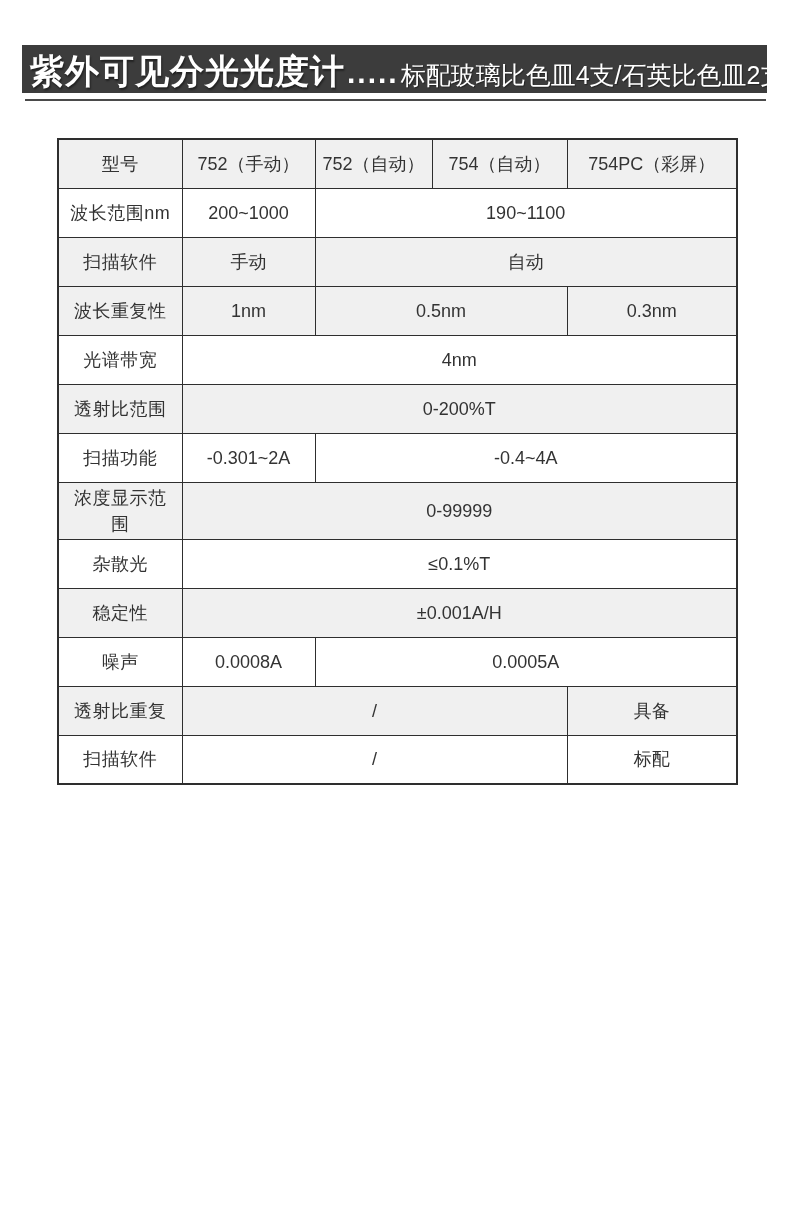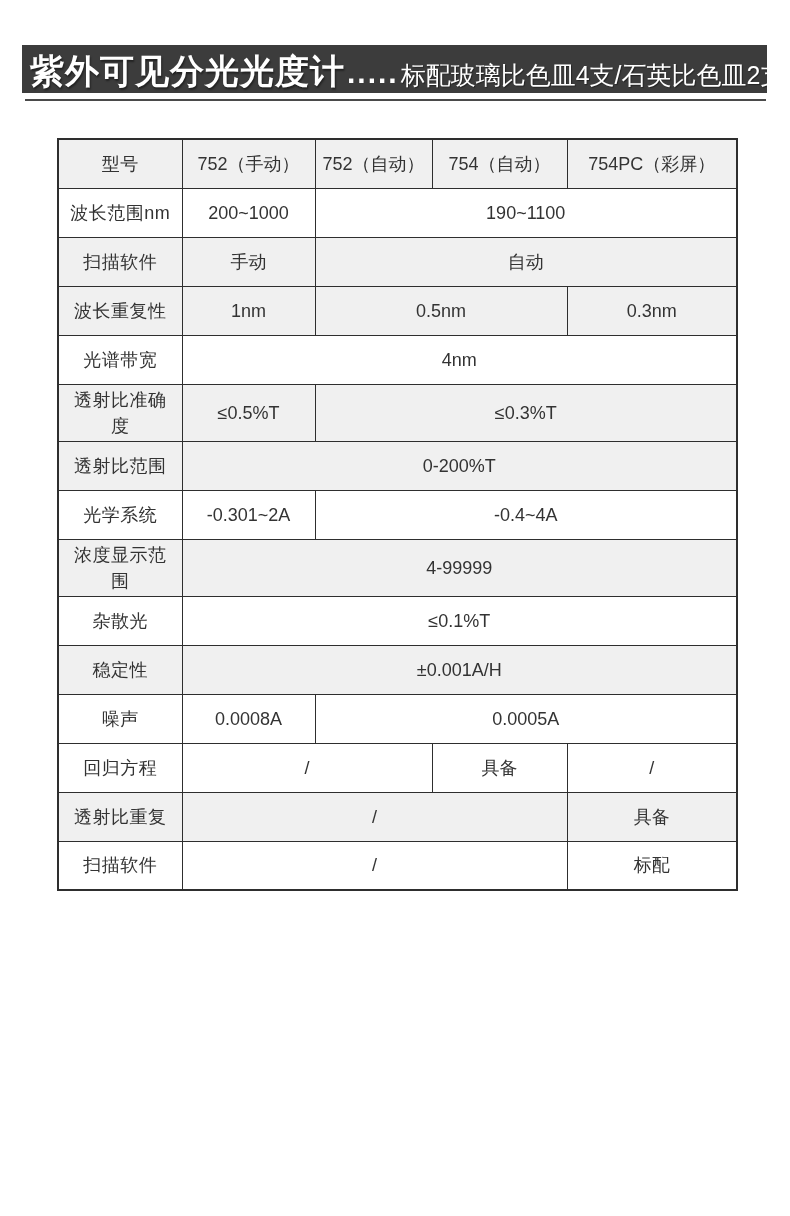--- a/index.html
+++ b/index.html
@@ -85,55 +85,44 @@
           <td class="label-cell">波长重复性</td>
           <td class="value-cell" colspan="1">1nm</td>
           <td class="value-cell" colspan="2">0.5nm</td>
           <td class="value-cell" colspan="1">0.3nm</td>
         </tr>
         <tr>
           <td class="label-cell">光谱带宽</td>
           <td class="value-cell" colspan="4">4nm</td>
         </tr>
         <tr class="shaded">
-          <td class="label-cell">透射比准确度</td>
-          <td class="value-cell" colspan="1">≤0.5%T</td>
-          <td class="value-cell" colspan="3">≤0.3%T</td>
-        </tr>
-        <tr class="shaded">
           <td class="label-cell">透射比范围</td>
           <td class="value-cell" colspan="4">0-200%T</td>
         </tr>
         <tr>
-          <td class="label-cell">光学系统</td>
+          <td class="label-cell">扫描功能</td>
           <td class="value-cell" colspan="1">-0.301~2A</td>
           <td class="value-cell" colspan="3">-0.4~4A</td>
         </tr>
         <tr class="shaded">
           <td class="label-cell">浓度显示范围</td>
-          <td class="value-cell" colspan="4">4-99999</td>
+          <td class="value-cell" colspan="4">0-99999</td>
         </tr>
         <tr>
           <td class="label-cell">杂散光</td>
           <td class="value-cell" colspan="4">≤0.1%T</td>
         </tr>
         <tr class="shaded">
           <td class="label-cell">稳定性</td>
           <td class="value-cell" colspan="4">±0.001A/H</td>
         </tr>
         <tr>
           <td class="label-cell">噪声</td>
           <td class="value-cell" colspan="1">0.0008A</td>
           <td class="value-cell" colspan="3">0.0005A</td>
-        </tr>
-        <tr>
-          <td class="label-cell">回归方程</td>
-          <td class="value-cell" colspan="2">/</td>
-          <td class="value-cell" colspan="1">具备</td>
-          <td class="value-cell" colspan="1">/</td>
         </tr>
         <tr class="shaded">
           <td class="label-cell">透射比重复</td>
           <td class="value-cell" colspan="3">/</td>
           <td class="value-cell" colspan="1">具备</td>
         </tr>
         <tr>
           <td class="label-cell">扫描软件</td>
           <td class="value-cell" colspan="3">/</td>
           <td class="value-cell" colspan="1">标配</td>

